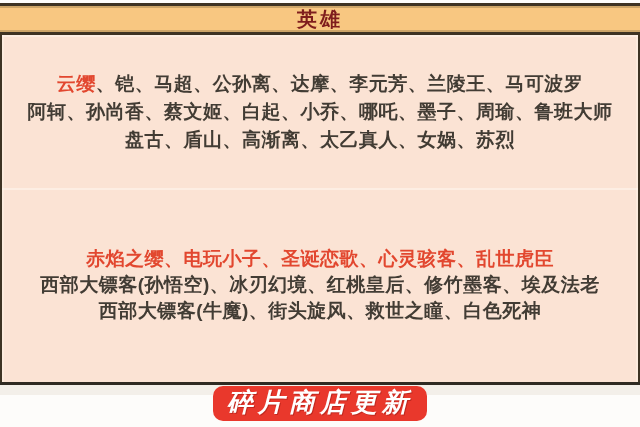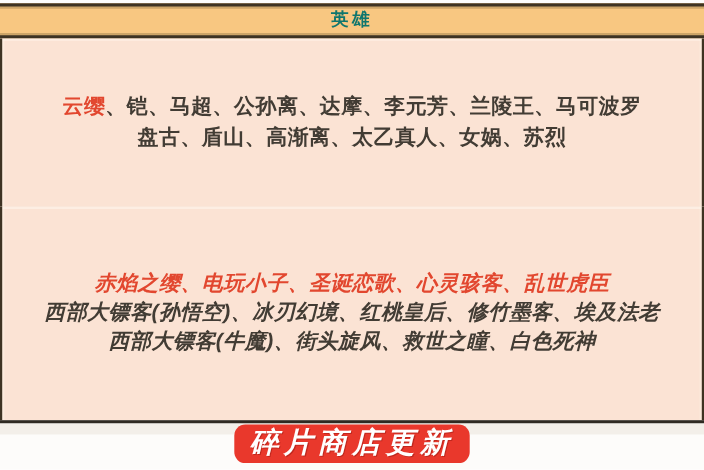--- a/index.html
+++ b/index.html
@@ -18,41 +18,41 @@
     background: #f8c781;
     border-top: 3px solid #3e3323;
     border-bottom: 3px solid #3e3323;
     box-shadow: inset 0 2px 0 rgba(125, 102, 58, 0.35),
                 inset 0 -2px 0 rgba(125, 102, 58, 0.35);
     display: flex;
     align-items: center;
     justify-content: center;
   }
   .banner-title {
-    font-size: 16px;
+    font-size: 20px;
     font-weight: bold;
-    color: #0f766e;
+    color: #7f1d1d;
     letter-spacing: 3px;
     line-height: 1;
   }
   .content {
     background: #fbe3d4;
     border-left: 2px solid #3e3323;
     border-right: 2px solid #3e3323;
     box-shadow: inset 0 2px 0 rgba(255, 248, 238, 0.55),
                 inset 2px 0 0 rgba(255, 248, 238, 0.35),
                 inset -2px 0 0 rgba(255, 248, 238, 0.35);
     display: flex;
     flex-direction: column;
     align-items: center;
     justify-content: center;
     text-align: center;
   }
   .content.hero-box { height: 153px; }
-  .content.skin-box { height: 194px; font-style: italic; }
+  .content.skin-box { height: 194px; }
   .line {
     font-size: 19px;
     font-weight: 600;
     color: #423c34;
     letter-spacing: 0.5px;
     white-space: nowrap;
   }
   .hero-box .line { line-height: 28px; }
   .skin-box .line { line-height: 26px; }
   .red { color: #e2472f; }
@@ -83,20 +83,21 @@
 <div class="frame">
 
   <div class="top-strip"></div>
 
   <div class="banner">
     <span class="banner-title">英雄</span>
   </div>
 
   <div class="content hero-box">
     <div class="line"><span class="red">云缨</span><span>、铠、马超、公孙离、达摩、李元芳、兰陵王、马可波罗</span></div>
+    <div class="line"><span>阿轲、孙尚香、蔡文姬、白起、小乔、哪吒、墨子、周瑜、鲁班大师</span></div>
     <div class="line"><span>盘古、盾山、高渐离、太乙真人、女娲、苏烈</span></div>
   </div>
 
 
   <div class="content skin-box">
     <div class="line"><span class="red">赤焰之缨、电玩小子、圣诞恋歌、心灵骇客、乱世虎臣</span></div>
     <div class="line"><span>西部大镖客(孙悟空)、冰刃幻境、红桃皇后、修竹墨客、埃及法老</span></div>
     <div class="line"><span>西部大镖客(牛魔)、街头旋风、救世之瞳、白色死神</span></div>
   </div>
 

